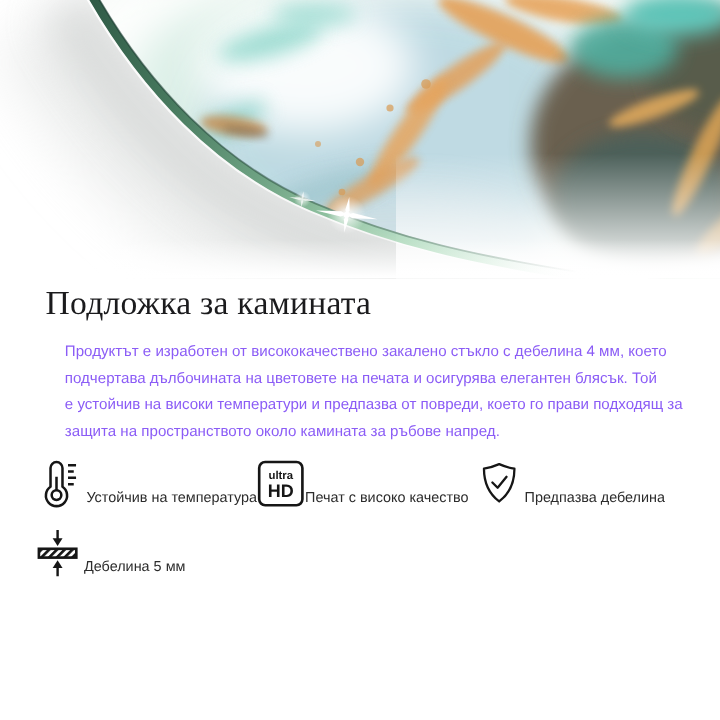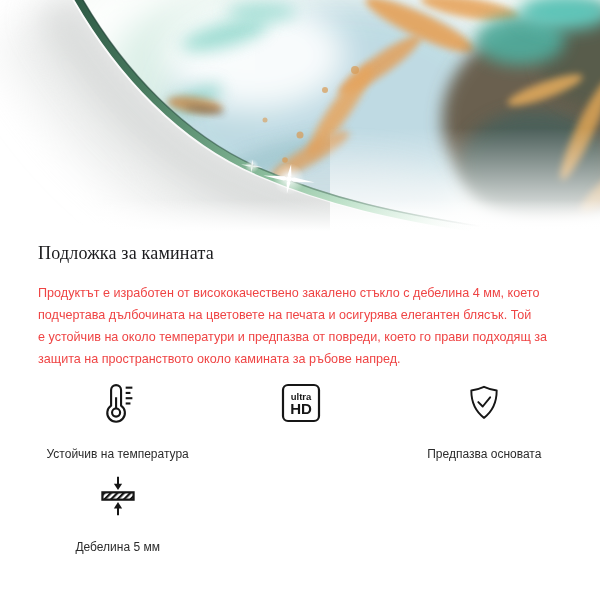--- a/index.html
+++ b/index.html
@@ -7,32 +7,32 @@
     width:600px;height:600px;overflow:hidden;background:#ffffff;
     font-family:"Liberation Sans", sans-serif;
     -webkit-font-smoothing:antialiased;
   }
   .hero{display:block;width:600px;height:232px;}
   .content{padding:0 24px 0 36px;}
   .title{
     margin:5px 0 0 2px;
     font-family:"Liberation Serif", serif;
     font-weight:400;
-    font-size:18px;line-height:33px;
+    font-size:28px;line-height:33px;
     color:#1b1b1d;letter-spacing:.2px;
   }
   .title span{display:block;}
-  .description{margin:12px 0 0 2px;color:#ef4444;font-size:12.6px;line-height:22px;}
+  .description{margin:12px 0 0 18px;color:#8b5cf6;font-size:12.6px;line-height:22px;}
   .description span{display:block;white-space:nowrap;}
   .features{
     margin:10px 0 0 -10px;
     display:grid;grid-template-columns:1fr 1fr 1fr;
     row-gap:12px;
   }
-  .feature{display:flex;flex-direction:column;align-items:center;text-align:center;}
+  .feature{display:flex;flex-direction:row;align-items:center;text-align:center;}
   .icon-box{height:46px;display:flex;align-items:center;justify-content:center;}
   .feature-label{margin-top:21px;font-size:12px;color:#2c2c2c;white-space:nowrap;}
   .icon-stroke{stroke:#161616;fill:none;stroke-width:2.2;}
   .badge-text{font-family:"Liberation Sans", sans-serif;font-weight:700;fill:#161616;}
 </style>
 </head>
 <body>
 
 <svg class="hero" viewBox="0 0 600 232" preserveAspectRatio="none" aria-hidden="true">
   <defs>
@@ -159,21 +159,21 @@
 </svg>
 
 <div class="content">
   <h1 class="title">
     <span>Подложка за камината</span>
   </h1>
 
   <div class="description">
     <span>Продуктът е изработен от висококачествено закалено стъкло с дебелина 4 мм, което</span>
     <span>подчертава дълбочината на цветовете на печата и осигурява елегантен блясък. Той</span>
-    <span>е устойчив на около температури и предпазва от повреди, което го прави подходящ за</span>
+    <span>е устойчив на високи температури и предпазва от повреди, което го прави подходящ за</span>
     <span>защита на пространството около камината за ръбове напред.</span>
   </div>
 
   <div class="features">
 
     <div class="feature">
       <div class="icon-box">
         <svg width="46" height="46" viewBox="0 0 48 48">
           <path class="icon-stroke" stroke-linejoin="round" d="M16.8,26.8 V10.5 a5.2,5.2 0 0 1 10.4,0 V26.8 a9.2,9.2 0 1 1 -10.4,0 Z"></path>
           <circle class="icon-stroke" cx="22" cy="34" r="4.2"></circle>
@@ -188,30 +188,31 @@
     </div>
 
     <div class="feature">
       <div class="icon-box">
         <svg width="40" height="40" viewBox="0 0 40 40">
           <rect class="icon-stroke" x="2" y="2" width="36" height="36" rx="5" stroke-width="2.6"></rect>
           <text class="badge-text" x="20" y="16.5" font-size="9.5" text-anchor="middle">ultra</text>
           <text class="badge-text" x="20" y="31" font-size="15" text-anchor="middle">HD</text>
         </svg>
       </div>
+      <span class="feature-label">Печат с високо качество</span>
     </div>
 
     <div class="feature">
       <div class="icon-box">
         <svg width="42" height="42" viewBox="0 0 48 48">
           <path class="icon-stroke" stroke-linejoin="round" d="M24,5.5 C19.5,7.5 13.5,9.2 9.5,9.8 C9.5,23.5 13.5,33 24,41 C34.5,33 38.5,23.5 38.5,9.8 C34.5,9.2 28.5,7.5 24,5.5 Z"></path>
           <path class="icon-stroke" stroke-width="2.6" stroke-linecap="round" stroke-linejoin="round" d="M17.5,23 L22.5,28 L31,17.5"></path>
         </svg>
       </div>
-      <span class="feature-label">Предпазва основата</span>
+      <span class="feature-label">Предпазва дебелина</span>
     </div>
 
 
 
     <div class="feature">
       <div class="icon-box">
         <svg width="44" height="44" viewBox="0 0 48 48">
           <pattern id="hatch" width="5" height="5" patternTransform="rotate(45)" patternUnits="userSpaceOnUse">
             <rect width="2.4" height="5" fill="#161616"></rect>
           </pattern>

